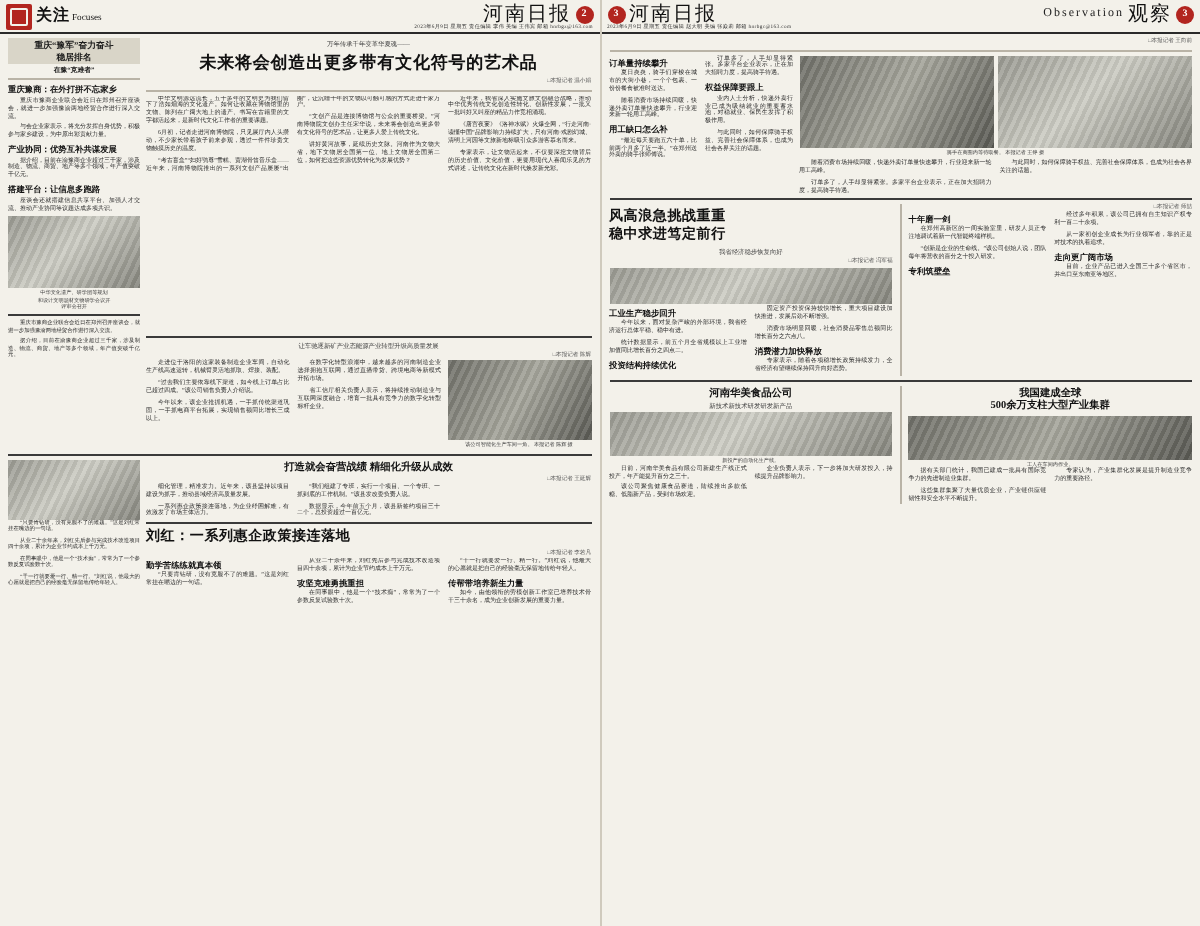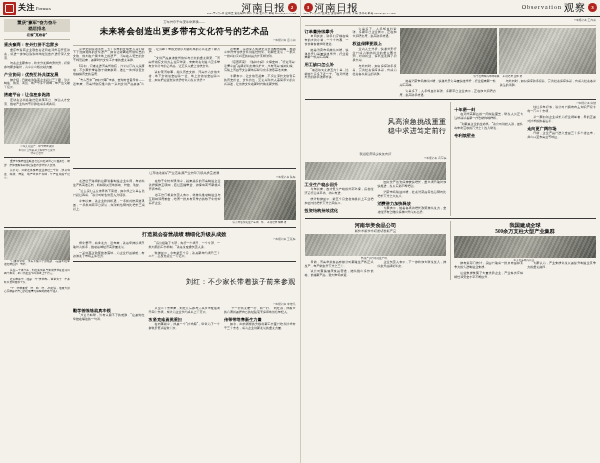--- a/index.html
+++ b/index.html
@@ -24,21 +24,21 @@
   .mh-right{margin-left:auto;display:flex;align-items:center;gap:2px;padding-right:3px;}
   .mh-num{width:9px;height:9px;background:#b2251f;color:#fff;border-radius:50%;
     display:flex;align-items:center;justify-content:center;font-size:5px;font-weight:bold;}
   .mh-en{font-size:6px;letter-spacing:1px;color:#222;font-family:"Liberation Serif",serif;}
   .mh-cn{font-size:10px;font-weight:normal;color:#111;letter-spacing:1px;}
   .ptext{font-size:3px;line-height:1.3;text-align:justify;color:#2a2a2a;margin:0 0 2px 0;text-indent:6px;}
   .hr{border:none;border-top:0.6px solid #b9b3a6;margin:2px 0;}
   .hr.dark{border-top:1px solid #3a3a3a;}
 
   .hd1{font-size:8.5px;font-weight:bold;letter-spacing:0.4px;text-align:center;color:#111;margin:2px 0;}
-  .hd2{font-size:7px;font-weight:normal;letter-spacing:0.3px;text-align:right;color:#111;margin:16px 0;}
+  .hd2{font-size:7px;font-weight:bold;letter-spacing:0.3px;text-align:left;color:#111;margin:2px 0;}
   .hd3{font-size:5.2px;font-weight:bold;text-align:center;color:#111;margin:1px 0;}
   .hd4{font-size:4.2px;font-weight:bold;color:#111;margin:1px 0;}
   .kicker{font-size:3.2px;text-align:center;color:#444;margin:1px 0;}
   .byline{font-size:2.8px;color:#555;text-align:right;}
 
   .photo{background:linear-gradient(135deg,#9a9a92,#cdcdc4 45%,#84847c);position:relative;overflow:hidden;}
   .photo.dark{background:linear-gradient(120deg,#6f6f68,#a6a69c 50%,#585852);}
   .photo:after{content:"";position:absolute;inset:0;
     background:repeating-linear-gradient(115deg,rgba(255,255,255,.10) 0 2px,rgba(0,0,0,.06) 2px 4px);}
   .cap{font-size:2.6px;color:#444;text-align:center;margin-top:1px;}
@@ -145,21 +145,21 @@
         <div style="flex:1;">
           <div class="hd3">打造就会奋营战绩  精细化升级从成效</div>
           <div class="byline">□本报记者 王延辉</div>
           <div class="cols3">
             <p class="ptext">细化管理，精准发力。近年来，该县坚持以项目建设为抓手，推动县域经济高质量发展。</p>
             <p class="ptext">一系列惠企政策接连落地，为企业纾困解难，有效激发了市场主体活力。</p>
             <p class="ptext">“我们组建了专班，实行一个项目、一个专班、一抓到底的工作机制。”该县发改委负责人说。</p>
             <p class="ptext">数据显示，今年前五个月，该县新签约项目三十二个，总投资超过一百亿元。</p>
           </div>
           <hr class="hr dark">
-          <div class="hd2">刘红：不少家长带着孩子前来参观</div>
+          <div class="hd2">刘红：一系列惠企政策接连落地</div>
           <div class="byline">□本报记者 李若凡</div>
           <div class="cols3" style="height:56px;overflow:hidden;">
             <div class="hd4">勤学苦练练就真本领</div>
             <p class="ptext">“只要肯钻研，没有克服不了的难题。”这是刘红常挂在嘴边的一句话。</p>
             <p class="ptext">从业二十余年来，刘红先后参与完成技术改造项目四十余项，累计为企业节约成本上千万元。</p>
             <div class="hd4">攻坚克难勇挑重担</div>
             <p class="ptext">在同事眼中，他是一个“技术痴”，常常为了一个参数反复试验数十次。</p>
             <p class="ptext">“干一行就要爱一行、精一行。”刘红说，他最大的心愿就是把自己的经验毫无保留地传给年轻人。</p>
             <div class="hd4">传帮带培养新生力量</div>
             <p class="ptext">如今，由他领衔的劳模创新工作室已培养技术骨干三十余名，成为企业创新发展的重要力量。</p>

